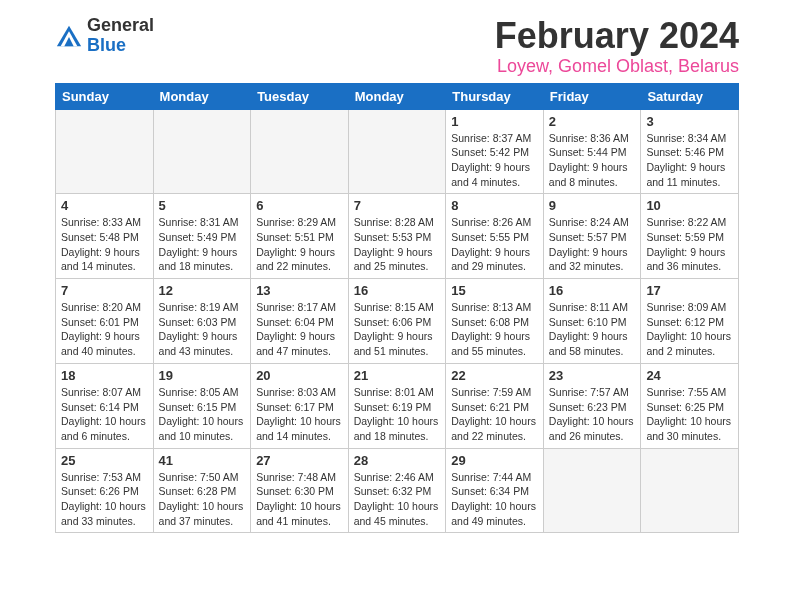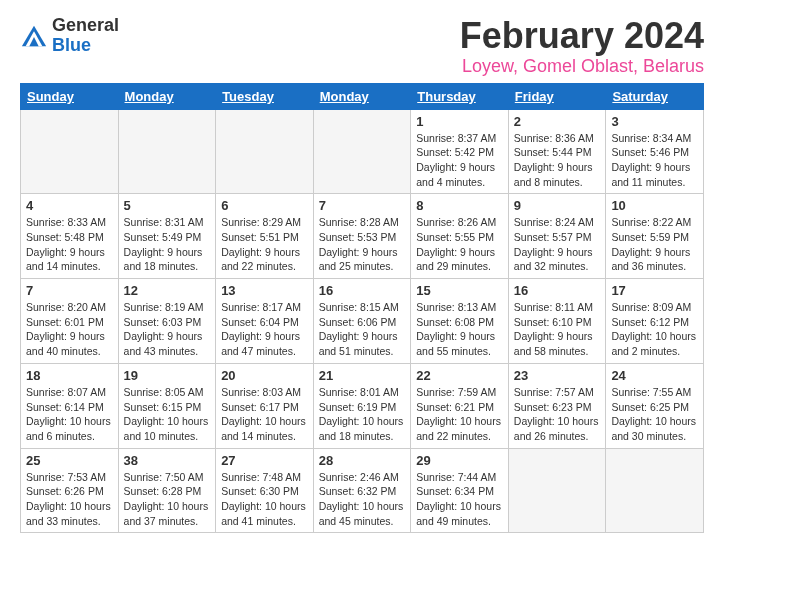--- a/index.html
+++ b/index.html
@@ -6,20 +6,21 @@
     body {
       font-family: Arial, sans-serif;
       background: #fff;
       width: 792px;
       height: 612px;
       overflow: hidden;
     }
     .page {
       width: 724px;
       padding: 16px 20px 10px 20px;
+      margin-left: 35px;
     }
     .header {
       display: flex;
       align-items: flex-start;
       justify-content: space-between;
       margin-bottom: 6px;
     }
     .logo {
       display: flex;
       align-items: center;
@@ -53,21 +54,20 @@
       table-layout: fixed;
     }
     .calendar th {
       background: #1a6fc4;
       color: #fff;
       text-align: left;
       padding: 5px 6px;
       font-size: 13px;
       font-weight: bold;
       border: 1px solid #1a6fc4;
-      text-decoration: underline;
     }
     .calendar td {
       border: 1px solid #ccc;
       vertical-align: top;
       padding: 4px 5px;
       height: 82px;
       width: 113px;
       background: #fff;
     }
     .calendar td.empty {
@@ -279,21 +279,21 @@
           </td>
         </tr>
         <tr>
           <td>
             <div class="day-num">25</div>
             <div class="day-info" style="white-space: pre-line;">Sunrise: 7:53 AM
 Sunset: 6:26 PM
 Daylight: 10 hours and 33 minutes.</div>
           </td>
           <td>
-            <div class="day-num">38</div>
+            <div class="day-num">41</div>
             <div class="day-info" style="white-space: pre-line;">Sunrise: 7:50 AM
 Sunset: 6:28 PM
 Daylight: 10 hours and 37 minutes.</div>
           </td>
           <td>
             <div class="day-num">27</div>
             <div class="day-info" style="white-space: pre-line;">Sunrise: 7:48 AM
 Sunset: 6:30 PM
 Daylight: 10 hours and 41 minutes.</div>
           </td>

